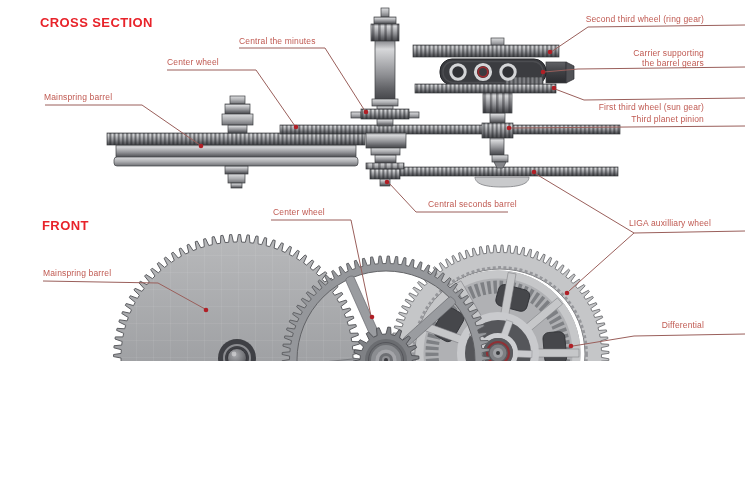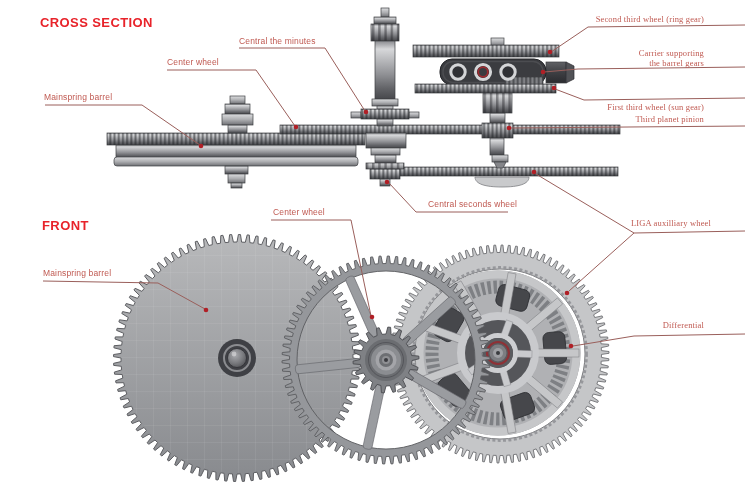--- a/index.html
+++ b/index.html
@@ -1,21 +1,21 @@
 <!DOCTYPE html>
 <html><head>
 <meta charset="utf-8">
 <style>
   html,body{margin:0;padding:0;background:#ffffff;}
-  .stage{position:relative;width:750px;height:500px;background:#ffffff;overflow:hidden;
+  .stage{position:relative;width:750px;height:361px;background:#ffffff;overflow:hidden;
          font-family:"Liberation Sans",sans-serif;}
   .stage svg{position:absolute;left:0;top:0;}
   .title{position:absolute;font-size:13px;font-weight:bold;letter-spacing:.4px;color:#e8232a;white-space:nowrap;}
   .lbl{position:absolute;font-size:8.5px;letter-spacing:.15px;color:#c05a52;white-space:nowrap;}
-  .lbl.r{text-align:right;font-family:Liberation Serif, serif;}
+  .lbl.r{text-align:right;}
 </style>
 </head>
 <body>
 
 <div class="stage">
 
   <svg id="art" width="750" height="500" viewBox="0 0 750 500">
     <defs>
       <linearGradient id="mtl" x1="0" y1="0" x2="0" y2="1">
         <stop offset="0" stop-color="#8b8c90"></stop>
@@ -252,19 +252,19 @@
   <div class="lbl" style="left:239px;top:36px">Central the minutes</div>
   <div class="lbl" style="left:167px;top:57px">Center wheel</div>
   <div class="lbl" style="left:44px;top:92px">Mainspring barrel</div>
   <div class="lbl r" style="right:46px;top:14px">Second third wheel (ring gear)</div>
   <div class="lbl r" style="right:46px;top:49px;line-height:9.5px">
     <div>Carrier supporting</div>
     <div>the barrel gears</div>
   </div>
   <div class="lbl r" style="right:46px;top:102px">First third wheel (sun gear)</div>
   <div class="lbl r" style="right:46px;top:114px">Third planet pinion</div>
-  <div class="lbl" style="left:428px;top:199px">Central seconds wheel</div>
+  <div class="lbl" style="left:428px;top:199px">Central seconds barrel</div>
 
   <div class="lbl" style="left:273px;top:207px">Center wheel</div>
   <div class="lbl" style="left:43px;top:268px">Mainspring barrel</div>
   <div class="lbl r" style="right:39px;top:218px">LIGA auxilliary wheel</div>
   <div class="lbl r" style="right:46px;top:320px">Differential</div>
 </div>
 
 </body></html>

